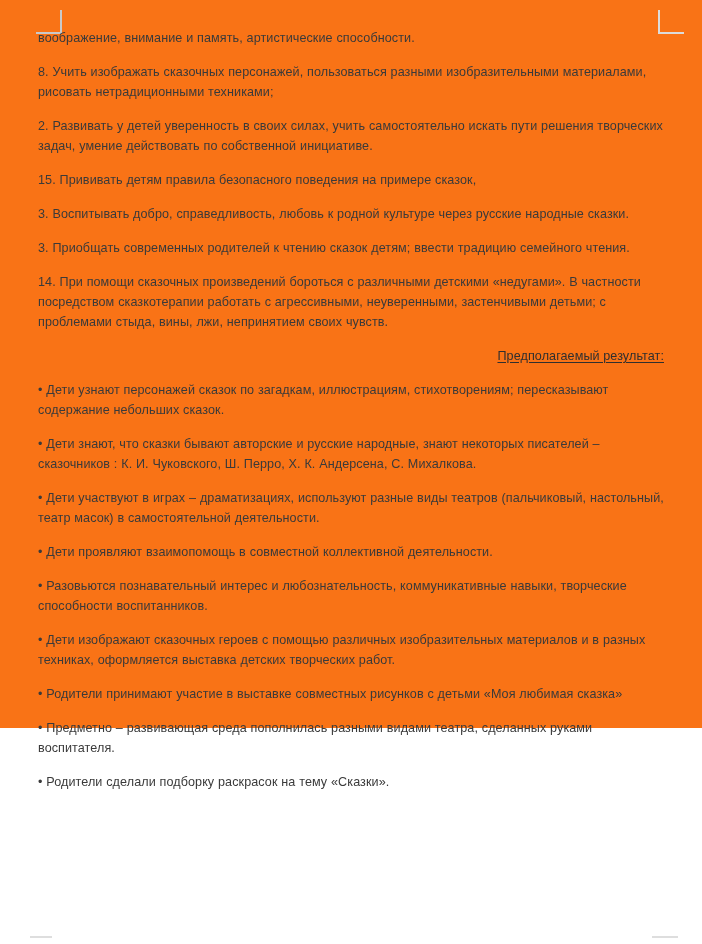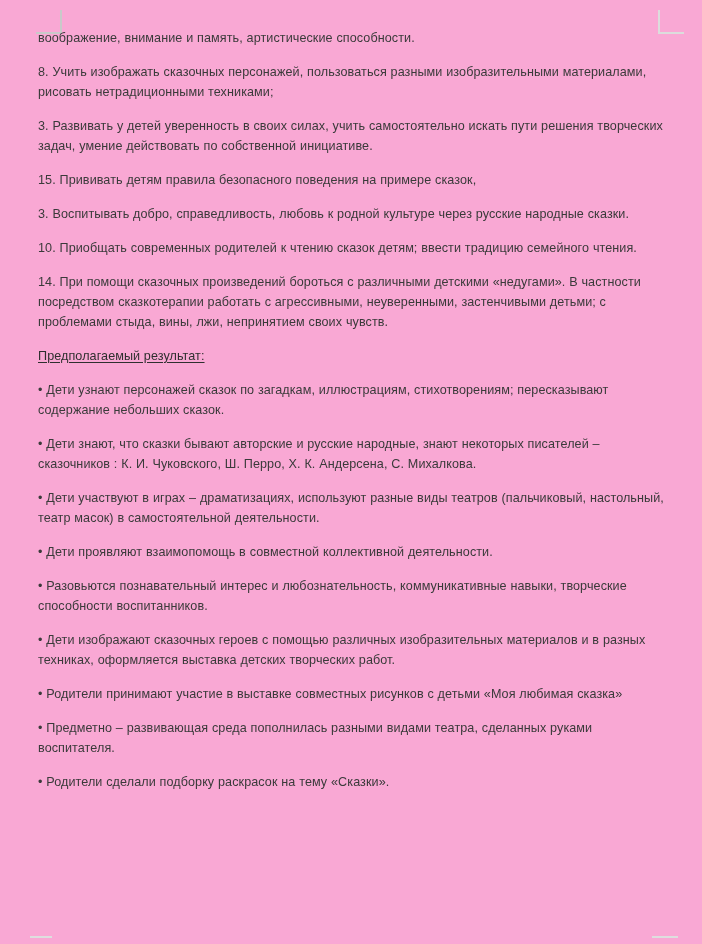--- a/index.html
+++ b/index.html
@@ -12,22 +12,22 @@
     height: 944px;
     background: #ffffff;
     font-family: "Liberation Sans", "DejaVu Sans", sans-serif;
     -webkit-font-smoothing: antialiased;
     overflow: hidden;
   }
 
   .page {
     position: relative;
     width: 702px;
-    height: 944px;
-    background: #f9a8d4;
+    height: 728px;
+    background: #f97316;
     box-sizing: border-box;
   }
 
   
   .crop-mark {
     position: absolute;
     pointer-events: none;
   }
   .crop-mark i {
     position: absolute;
@@ -65,20 +65,21 @@
     text-align: left;
     word-spacing: 0.2px;
   }
 
   p.heading {
     margin: 0 0 14px 0;
     font-size: 12.6px;
     line-height: 20px;
     color: #2f2f2f;
     letter-spacing: 0.08px;
+    text-align: right;
   }
   p.heading span.u {
     text-decoration: underline;
     text-underline-offset: 2px;
   }
 </style>
 </head>
 <body>
 
 <div class="page">
@@ -98,27 +99,27 @@
     <i class="h"></i>
   </div>
 
   <div class="content">
 
     <p class="para">воображение, внимание и память, артистические способности.</p>
 
 
     <p class="para">8. Учить изображать сказочных персонажей, пользоваться разными изобразительными материалами, рисовать нетрадиционными техниками;</p>
 
-    <p class="para">3. Развивать у детей уверенность в своих силах, учить самостоятельно искать пути решения творческих задач, умение действовать по собственной инициативе.</p>
+    <p class="para">2. Развивать у детей уверенность в своих силах, учить самостоятельно искать пути решения творческих задач, умение действовать по собственной инициативе.</p>
 
     <p class="para">15. Прививать детям правила безопасного поведения на примере сказок,</p>
 
     <p class="para">3. Воспитывать добро, справедливость, любовь к родной культуре через русские народные сказки.</p>
 
-    <p class="para">10. Приобщать современных родителей к чтению сказок детям; ввести традицию семейного чтения.</p>
+    <p class="para">3. Приобщать современных родителей к чтению сказок детям; ввести традицию семейного чтения.</p>
 
 
     <p class="para">14. При помощи сказочных произведений бороться с различными детскими «недугами». В частности посредством сказкотерапии работать с агрессивными, неуверенными, застенчивыми детьми; с проблемами стыда, вины, лжи, непринятием своих чувств.</p>
 
     <p class="heading"><span class="u">Предполагаемый результат:</span></p>
 
     <p class="para">• Дети узнают персонажей сказок по загадкам, иллюстрациям, стихотворениям; пересказывают содержание небольших сказок.</p>
 
     <p class="para">• Дети знают, что сказки бывают авторские и русские народные, знают некоторых писателей – сказочников : К. И. Чуковского, Ш. Перро, Х. К. Андерсена, С. Михалкова.</p>
 

